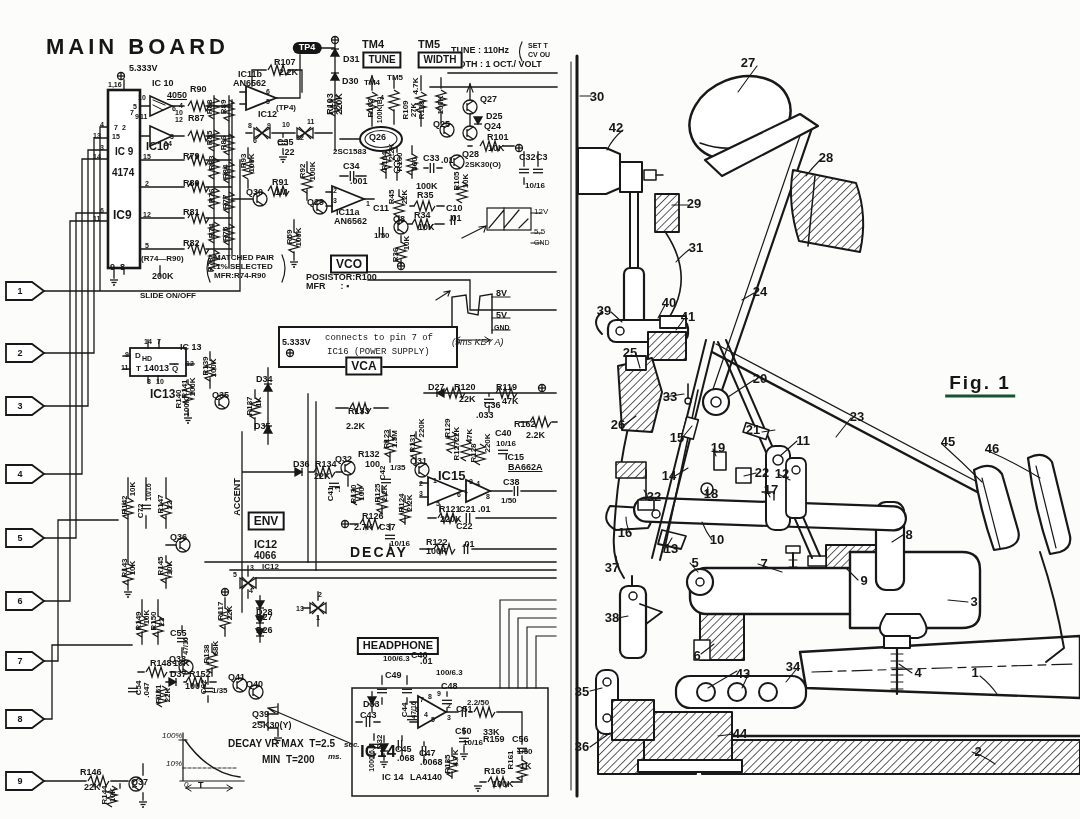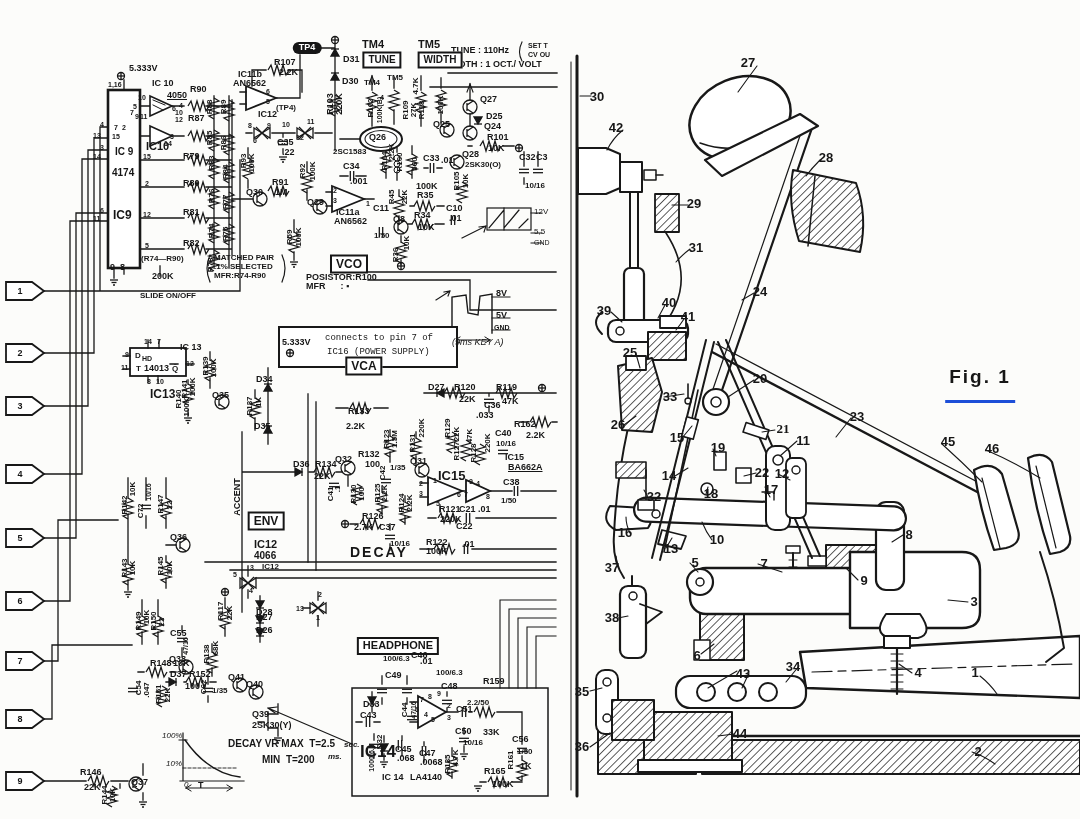--- a/index.html
+++ b/index.html
@@ -9,21 +9,21 @@
   #labels{position:absolute;left:0;top:0;width:100%;height:100%;}
   .lb{position:absolute;font:700 9px "Liberation Sans",sans-serif;color:#161616;
       white-space:pre;line-height:1;transform:translate(0,-100%);z-index:3;}
   .ctr{transform:translate(-50%,-50%);}
   .rot{transform:translate(-50%,-50%) rotate(-90deg);}
   .thin{font-weight:400;}
   .ital{font-style:italic;}
   .mono{font-family:"Liberation Mono",monospace;font-weight:400;}
   .bx{border:2px solid #161616;background:#fff;padding:1px 4px 2px 4px;}
   .inv{background:#161616;color:#fff;border-radius:9px;padding:1px 6px 2px 6px;}
-  .fig{font-weight:700;letter-spacing:2px;border-bottom:3px solid #1d4ed8;padding:0 4px 14px 4px;}
+  .fig{font-weight:700;letter-spacing:2px;border-bottom:3px solid #14532d;padding:0 4px 3px 4px;}
   .co{font:700 13px "Liberation Sans",sans-serif;}
   .ttl{letter-spacing:4px;}
 </style>
 </head>
 <body>
 
 <div class="stage">
 
 <svg width="1080" height="819" viewBox="0 0 1080 819">
 <defs>
@@ -471,20 +471,21 @@
     <path d="M980 676 Q990 684 997 694"></path>
           <path d="M590 691 L602 688"></path>
           <path d="M734 734 L718 736"></path>
     <path d="M590 747 L610 733"></path>
           <path d="M972 752 Q984 756 995 764"></path>
   </g>
 </g>
 </svg>
 
 <div id="labels">
+      <span class="lb ttl" style="letter-spacing: 4px; left: 46px; top: 58px; font-size: 22px;">MAIN BOARD</span>
       <span class="lb" style="left: 129px; top: 73px;">5.333V</span>
       <span class="lb" style="left: 108px; top: 88px; font-size: 7px;">1,16</span>
       <span class="lb" style="left: 152px; top: 88px;">IC 10</span>
       <span class="lb" style="left: 167px; top: 100px; text-decoration: underline;">4050</span>
       <span class="lb" style="left: 138px; top: 101px; font-size: 7px;">10</span>
       <span class="lb" style="left: 133px; top: 110px; font-size: 7px;">5</span>
       <span class="lb" style="left: 130px; top: 116px; font-size: 7px;">7</span>
       <span class="lb" style="left: 135px; top: 120px; font-size: 7px;">9</span>
       <span class="lb" style="left: 140px; top: 120px; font-size: 7px;">11</span>
       <span class="lb" style="left: 172px; top: 112px; font-size: 7px;">6</span>
@@ -808,21 +809,21 @@
       <span class="lb" style="left: 420px; top: 703px; font-size: 7px;">7</span>
       <span class="lb" style="left: 428px; top: 700px; font-size: 7px;">8</span>
       <span class="lb" style="left: 437px; top: 697px; font-size: 7px;">9</span>
       <span class="lb" style="left: 415px; top: 713px; font-size: 7px;">6</span>
       <span class="lb" style="left: 424px; top: 718px; font-size: 7px;">4</span>
       <span class="lb" style="left: 431px; top: 723px; font-size: 7px;">5</span>
       <span class="lb" style="left: 447px; top: 709px; font-size: 7px;">2</span>
       <span class="lb" style="left: 447px; top: 721px; font-size: 7px;">3</span>
       <span class="lb" style="left: 467px; top: 707px; font-size: 8px;">2.2/50</span>
       <span class="lb" style="left: 456px; top: 714px;">C51</span>
-      <span class="lb" style="left: 483px; top: 686px;">R159</span>
+      <span class="lb" style="left: 483px; top: 744px;">R159</span>
       <span class="lb" style="left: 483px; top: 737px;">33K</span>
       <span class="lb" style="left: 455px; top: 736px;">C50</span>
       <span class="lb" style="left: 463px; top: 747px; font-size: 8px;">10/16</span>
       <span class="lb" style="left: 512px; top: 744px;">C56</span>
       <span class="lb" style="left: 517px; top: 756px; font-size: 8px;">1/50</span>
       <span class="lb rot" style="left: 511px; top: 760px; font-size: 8px;">R161</span>
       <span class="lb" style="left: 520px; top: 771px;">1K</span>
       <span class="lb" style="left: 484px; top: 776px;">R165</span>
       <span class="lb" style="left: 492px; top: 789px;">100K</span>
       <span class="lb rot" style="left: 371px; top: 758px; font-size: 7px;">1000/6.3</span>
@@ -853,21 +854,21 @@
       <span class="lb co ctr" style="left: 696px; top: 247px;">31</span>
       <span class="lb co ctr" style="left: 760px; top: 291px;">24</span>
       <span class="lb co ctr" style="left: 604px; top: 310px;">39</span>
       <span class="lb co ctr" style="left: 669px; top: 302px;">40</span>
       <span class="lb co ctr" style="left: 688px; top: 316px;">41</span>
       <span class="lb co ctr" style="left: 630px; top: 352px;">25</span>
       <span class="lb co ctr" style="left: 670px; top: 396px;">33</span>
       <span class="lb co ctr" style="left: 760px; top: 378px;">20</span>
       <span class="lb co ctr" style="left: 618px; top: 424px;">26</span>
       <span class="lb co ctr" style="left: 677px; top: 437px;">15</span>
-      <span class="lb co ctr" style="left: 783px; top: 429px; font-family: Liberation Serif, serif;">21</span>
+      <span class="lb co ctr" style="left: 753px; top: 429px;">21</span>
       <span class="lb co ctr" style="left: 857px; top: 416px;">23</span>
       <span class="lb co ctr" style="left: 718px; top: 447px;">19</span>
       <span class="lb co ctr" style="left: 803px; top: 440px;">11</span>
       <span class="lb co ctr" style="left: 669px; top: 475px;">14</span>
       <span class="lb co ctr" style="left: 762px; top: 472px;">22</span>
       <span class="lb co ctr" style="left: 782px; top: 473px;">12</span>
       <span class="lb co ctr" style="left: 771px; top: 489px;">17</span>
       <span class="lb co ctr" style="left: 711px; top: 493px;">18</span>
       <span class="lb co ctr" style="left: 654px; top: 496px;">32</span>
       <span class="lb co ctr" style="left: 625px; top: 532px;">16</span>

